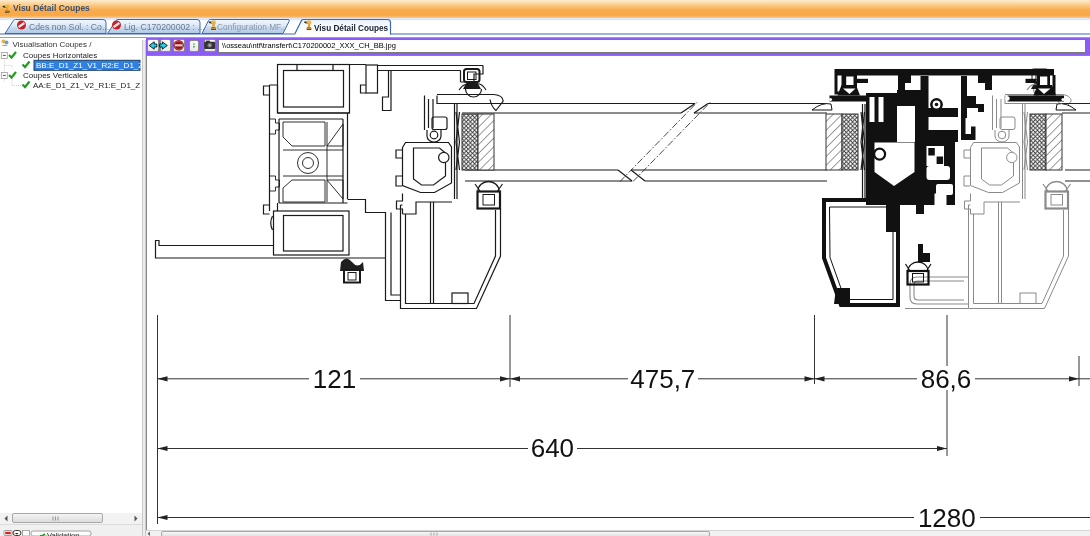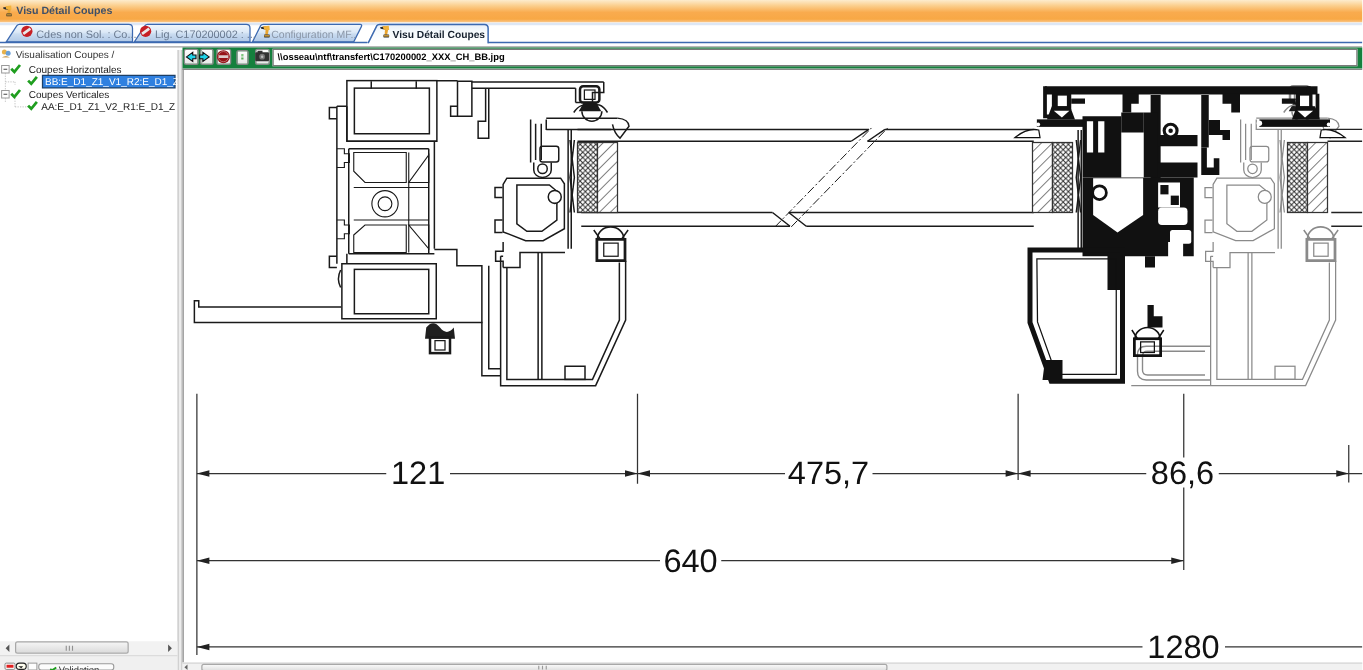--- a/index.html
+++ b/index.html
@@ -12,21 +12,21 @@
 
 #tabstrip{left:0;top:18px;width:1090px;height:22px;}
 
 #leftpanel{left:0;top:40px;width:142px;height:496px;background:#fff;}
 #splitter{left:142px;top:40px;width:4px;height:496px;background:#ececec;border-left:1px solid #c8c8c8;border-right:1px solid #c8c8c8;}
 
 #lsb{left:0;top:513px;width:142px;height:11px;background:#f2f2f2;}
 #lsb .thumb{position:absolute;left:12px;top:0px;width:91px;height:10px;background:linear-gradient(180deg,#f4f4f4,#dcdcdc);border:1px solid #a8a8a8;border-radius:2px;}
 #lbottom{left:0;top:524px;width:142px;height:12px;background:#f0f0f0;border-top:1px solid #dcdcdc;}
 
-#toolbar{left:146px;top:38px;width:944px;height:17px;background:#15803d;font-weight:bold;}
+#toolbar{left:146px;top:38px;width:944px;height:17px;background:#8b5cf6;}
 .tbtn{position:absolute;top:1px;height:12.5px;background:linear-gradient(180deg,#fdfdfd,#e8e8e8);border:1px solid #8a8a8a;border-radius:2px;}
 #pathfield{position:absolute;left:72px;top:1px;width:868px;height:14px;background:#fff;border:1px solid #7a7a7a;font-size:7.5px;line-height:11px;padding-left:3px;color:#000;white-space:nowrap;overflow:hidden;}
 
 #imgpanel{left:146px;top:55px;width:944px;height:475px;background:#fff;border-top:1px solid #888;border-left:1px solid #888;}
 #rsb{left:146px;top:530px;width:944px;height:6px;background:#f1f1f1;border-top:1px solid #d5d5d5;}
 #rsb .thumb{position:absolute;left:15px;top:0px;width:549px;height:6px;background:linear-gradient(180deg,#f8f8f8,#e2e2e2);border:1px solid #a8a8a8;border-radius:2px;}
 </style>
 </head>
 <body>
 <div id="page">

